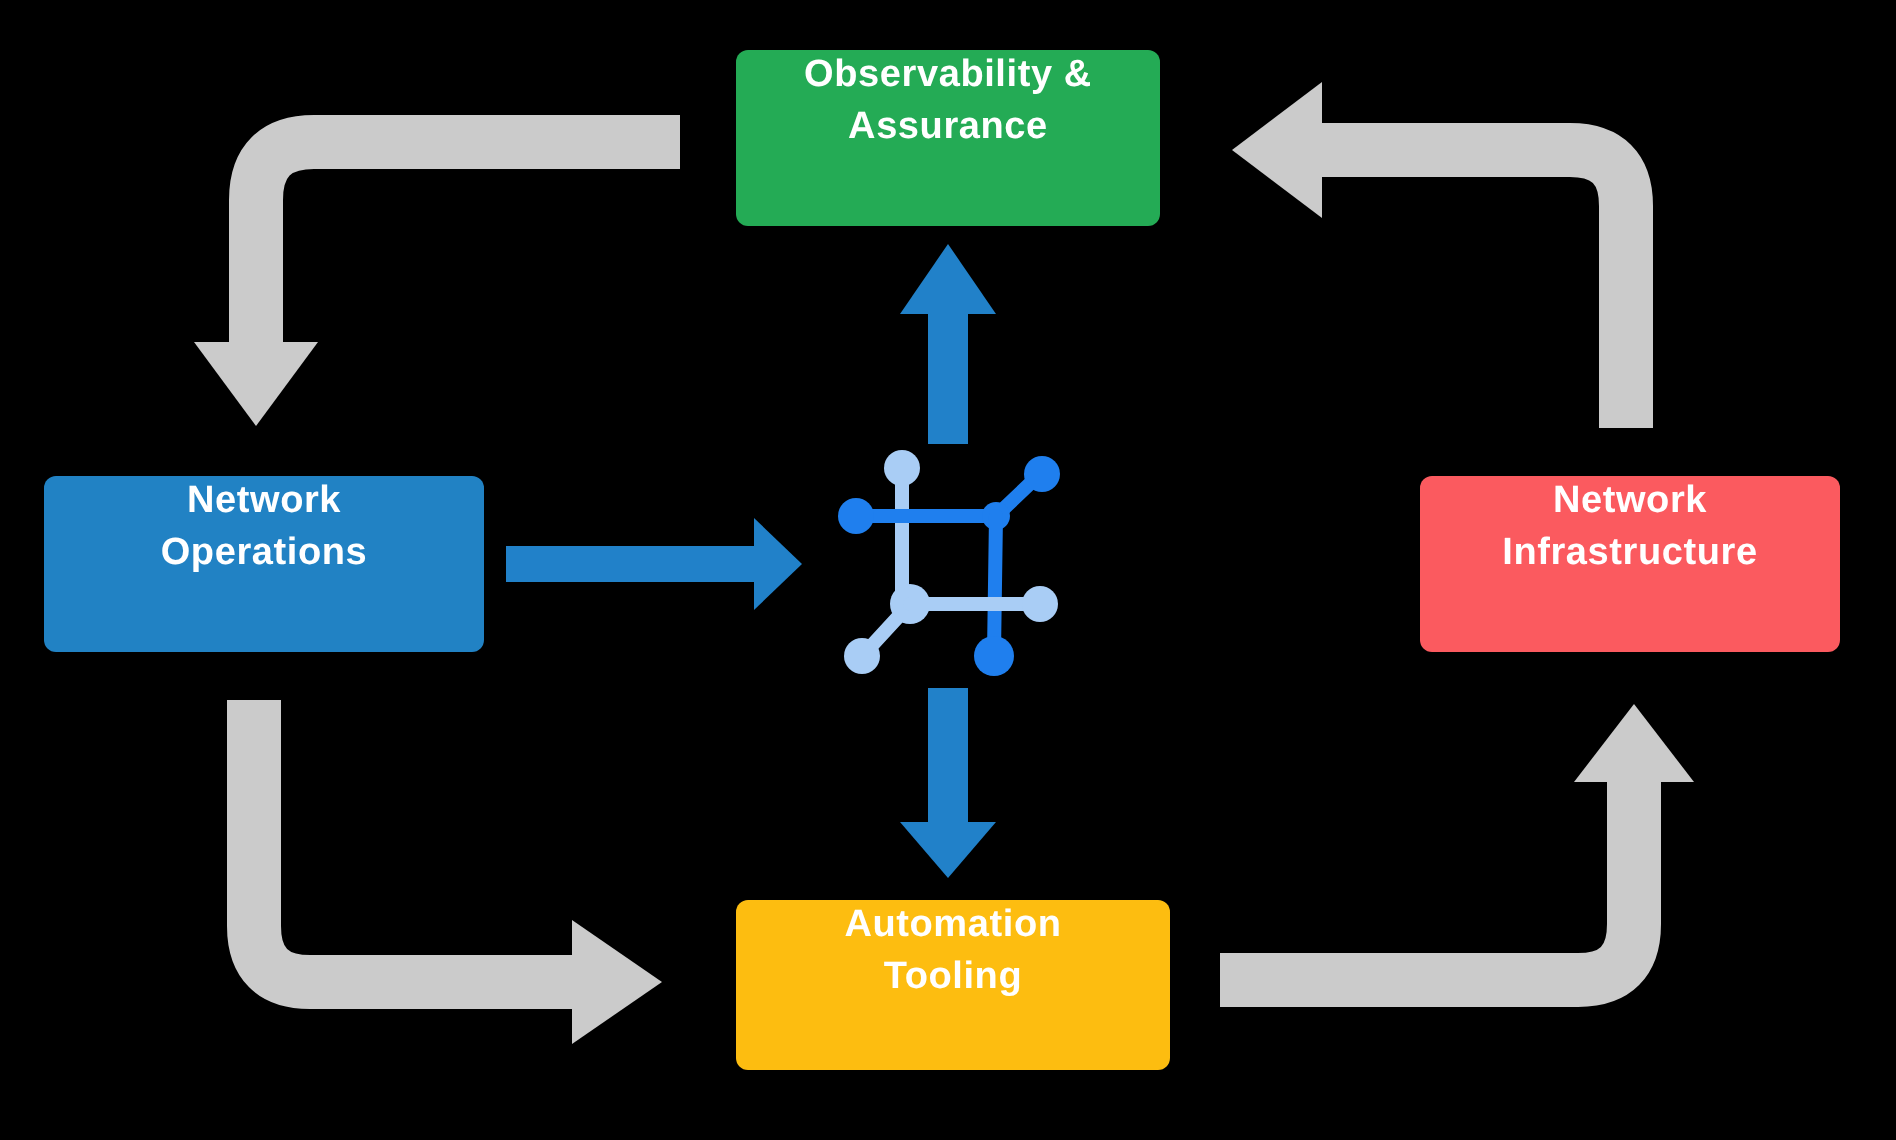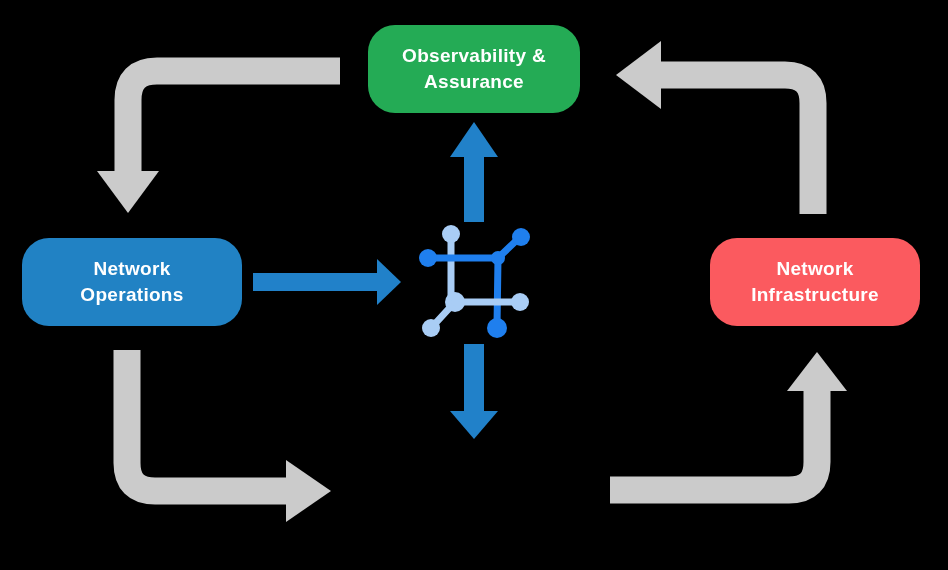--- a/index.html
+++ b/index.html
@@ -15,23 +15,23 @@
     background: var(--color-background, #000);
     font-family: "Liberation Sans", "DejaVu Sans", sans-serif;
   }
   .arrow-layer {
     position: absolute;
     left: 0; top: 0;
     width: 948px; height: 570px;
   }
   .node {
     position: absolute;
-    border-radius: 27px;
+    border-radius: 6px;
     display: flex;
-    align-items: center;
+    align-items: flex-start;
     justify-content: center;
     text-align: center;
   }
   .node-label {
     color: var(--color-label-text, #fff);
     font-size: 19px;
     font-weight: 600;
     line-height: 1.35;
     letter-spacing: 0.3px;
     white-space: pre-line;
@@ -135,14 +135,18 @@
   <div class="node node--blue">
     <div class="node-label">Network
 Operations</div>
   </div>
 
   <div class="node node--red">
     <div class="node-label">Network
 Infrastructure</div>
   </div>
 
+  <div class="node node--yellow">
+    <div class="node-label">Automation
+Tooling</div>
+  </div>
 
 </div>
 
 </body></html>

